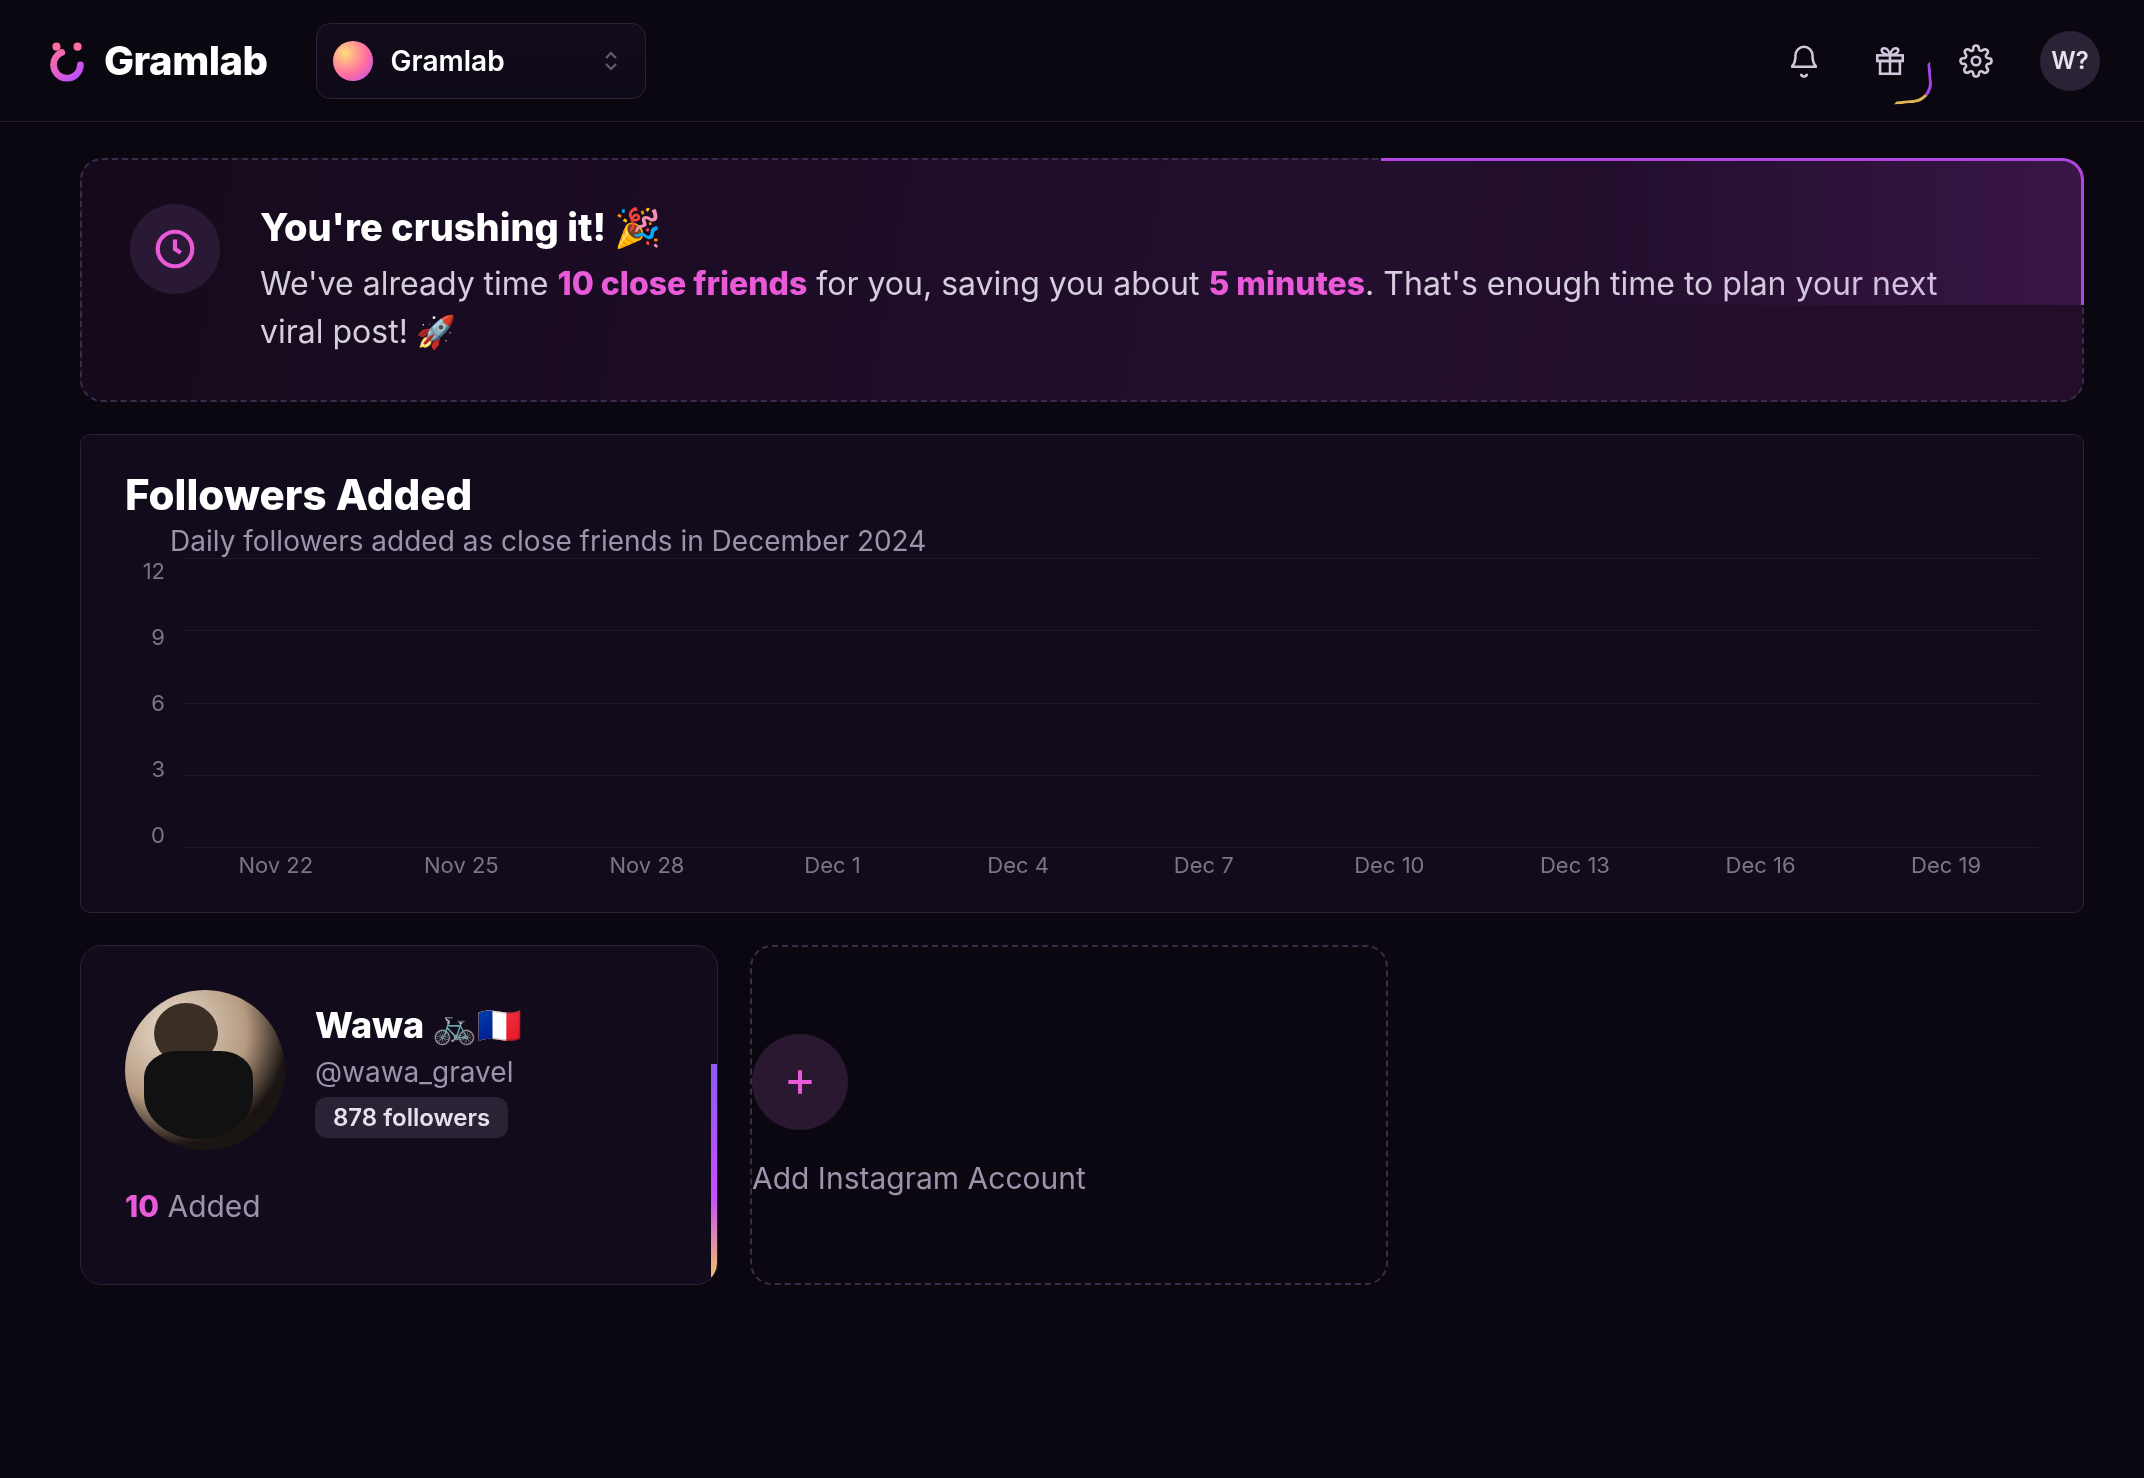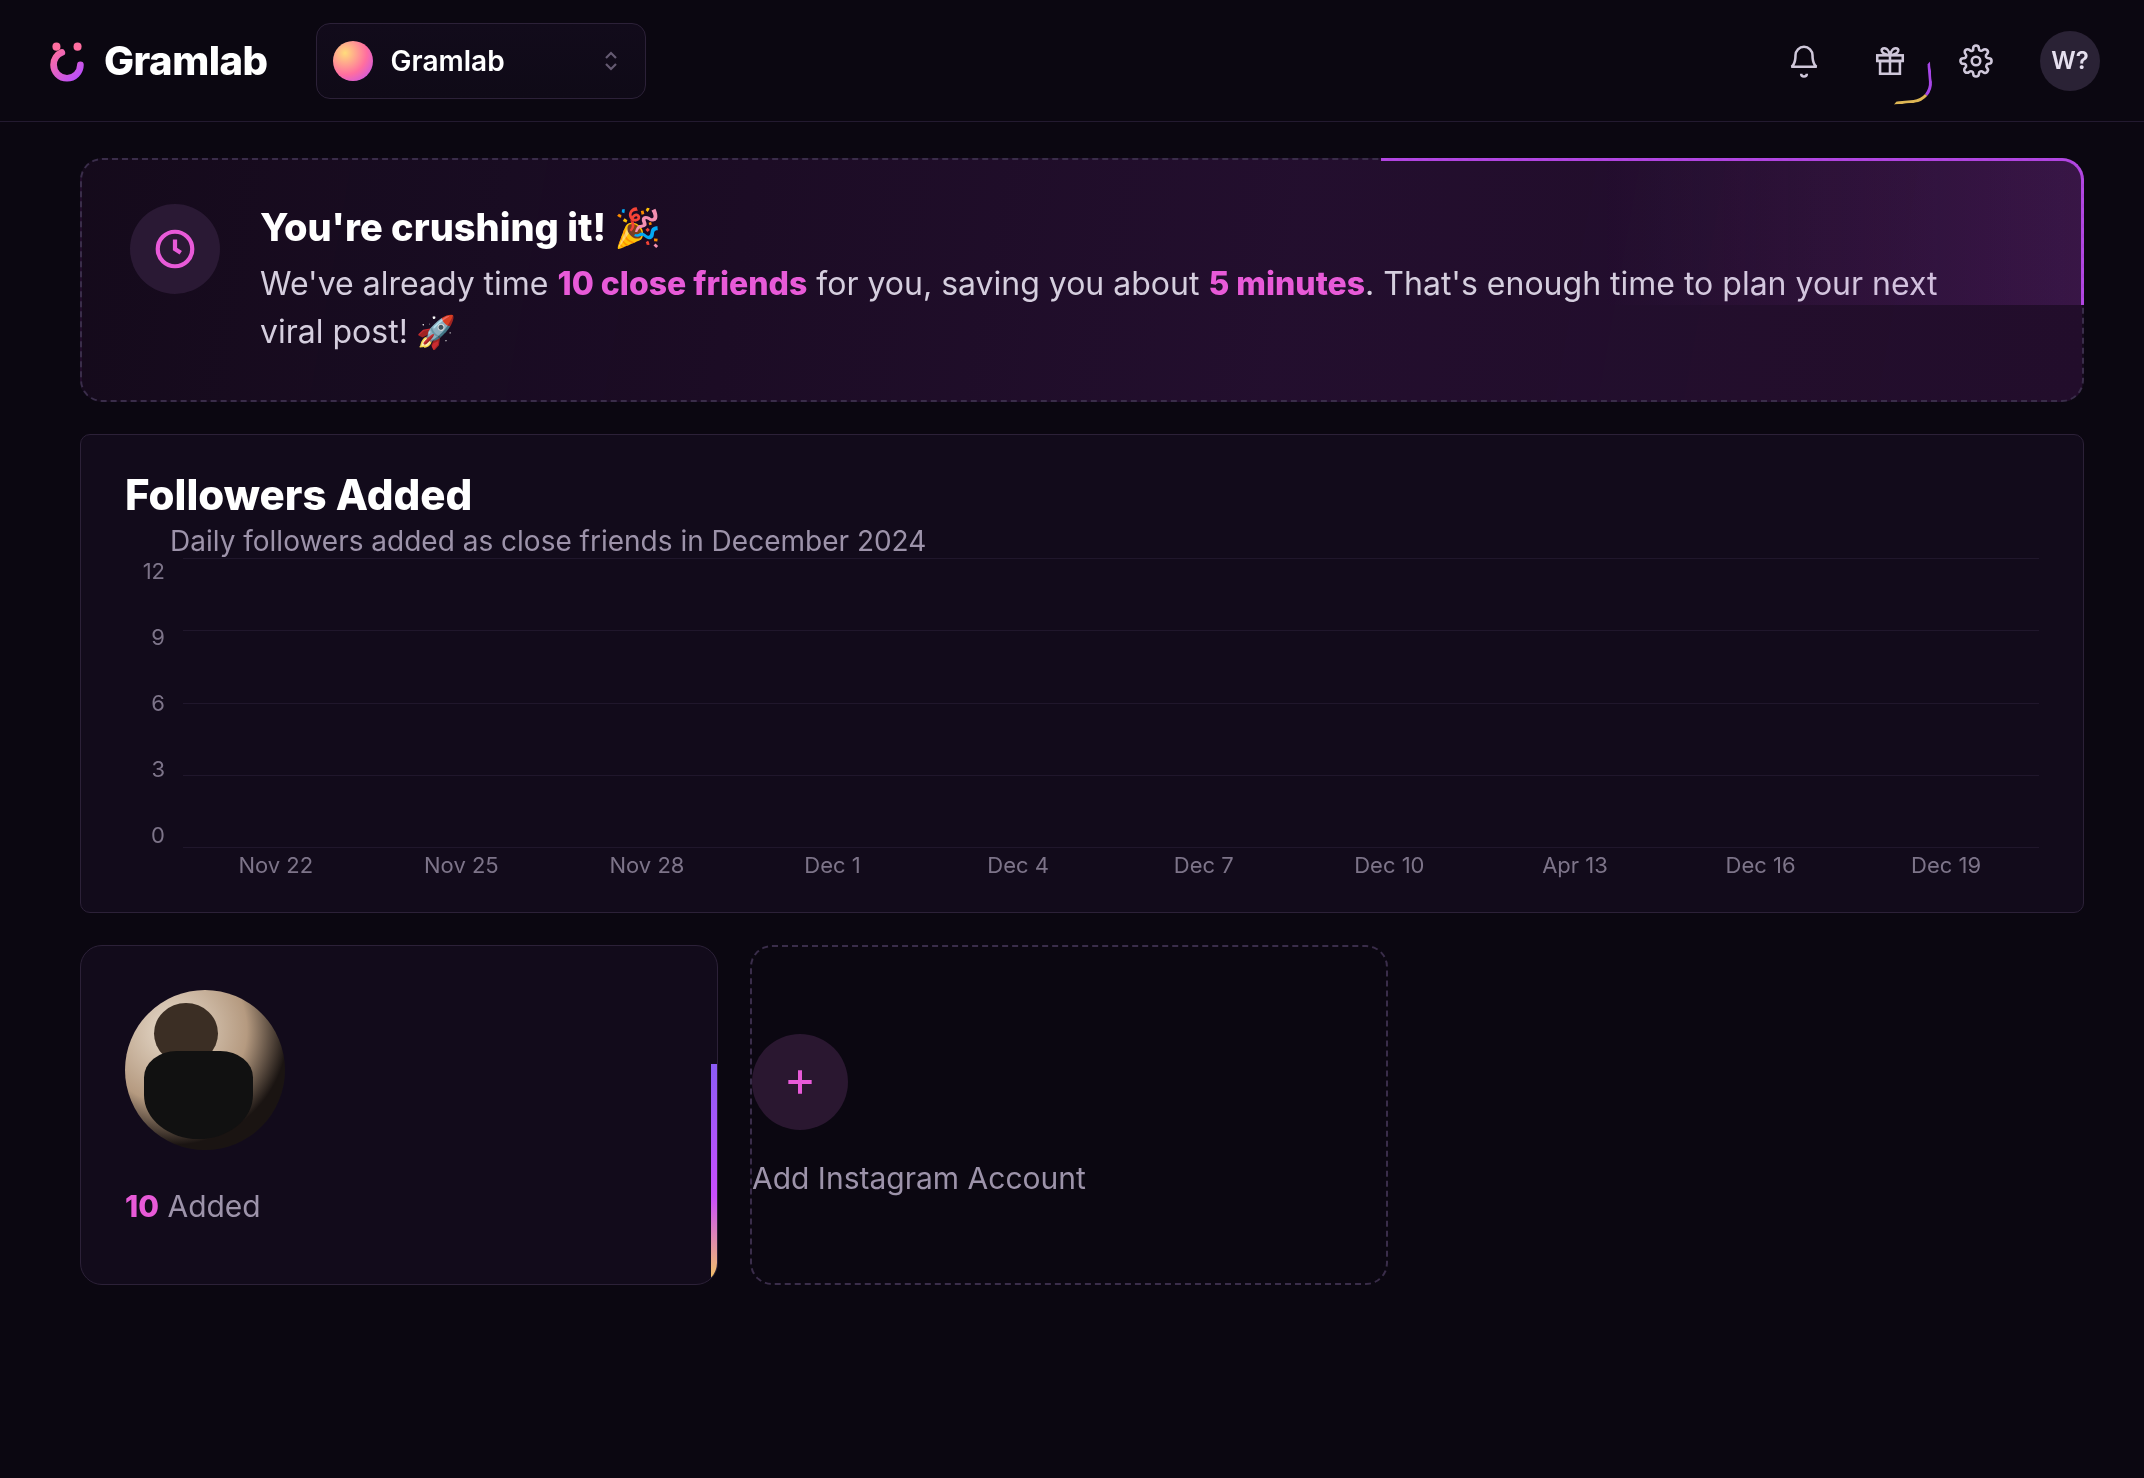--- a/index.html
+++ b/index.html
@@ -204,32 +204,37 @@
             </div>
           </div>
         <div class="x-axis" id="x-axis">
             <div class="x-tick">Nov 22</div>
             <div class="x-tick">Nov 25</div>
             <div class="x-tick">Nov 28</div>
             <div class="x-tick">Dec 1</div>
             <div class="x-tick">Dec 4</div>
             <div class="x-tick">Dec 7</div>
             <div class="x-tick">Dec 10</div>
-            <div class="x-tick">Apr 13</div>
+            <div class="x-tick">Dec 13</div>
             <div class="x-tick">Dec 16</div>
             <div class="x-tick">Dec 19</div>
           </div>
       </div>
     </div>
   </div>
 
   <div class="accounts-row">
     <div class="acct-card">
       <div class="acct-head">
         <div class="acct-avatar"></div>
+        <div class="acct-info">
+          <div class="acct-name">Wawa 🚲🇫🇷</div>
+          <div class="acct-handle">@wawa_gravel</div>
+          <div class="acct-badge">878 followers</div>
+        </div>
       </div>
       <div class="acct-stat">
         <span class="num">10</span> <span>Added</span>
       </div>
     </div>
 
     <div class="add-card">
       <div class="add-circle">
         <svg width="40" height="40" viewBox="0 0 24 24" fill="none" stroke="currentColor" stroke-width="2.4">
           <path d="M12 5v14M5 12h14"></path>

